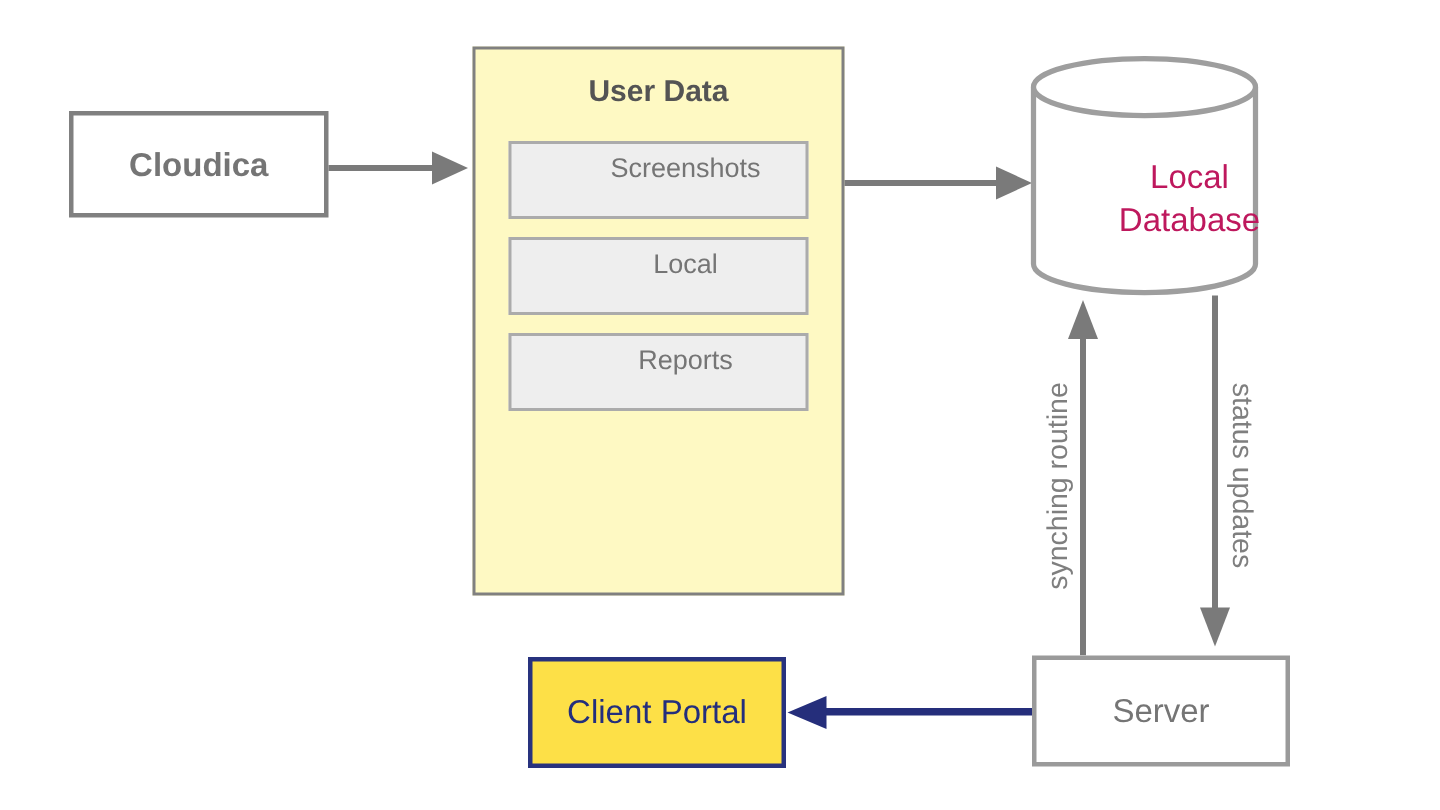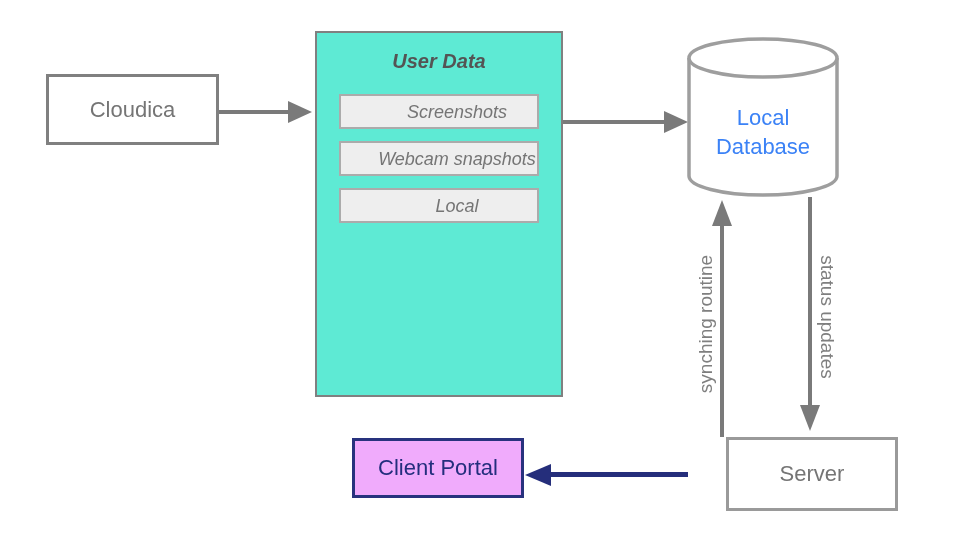--- a/index.html
+++ b/index.html
@@ -5,41 +5,41 @@
   html,body{margin:0;padding:0;background:#ffffff;}
   .canvas{
     position:relative;width:960px;height:540px;background:#ffffff;
     font-family:"Liberation Sans", sans-serif;overflow:hidden;
   }
   .box{
     position:absolute;box-sizing:border-box;background:#ffffff;
     display:flex;align-items:center;justify-content:center;
     color:#757575;font-size:22px;
   }
-  .cloudica{left:46px;top:74px;width:173px;height:71px;border:3px solid #808080;}
-  .server{left:688px;top:437px;width:172px;height:74px;border:3px solid #9a9a9a;margin-left:38px;}
-  .portal{left:352px;top:438px;width:172px;height:60px;border:3px solid #28327e;
-          background:#f0abfc;color:#232e7d;}
+  .cloudica{left:46px;top:74px;width:173px;height:71px;border:3px solid #808080;font-weight:bold;}
+  .server{left:688px;top:437px;width:172px;height:74px;border:3px solid #9a9a9a;}
+  .portal{left:352px;top:438px;width:172px;height:74px;border:3px solid #28327e;
+          background:#fde047;color:#232e7d;}
   .userdata{
     position:absolute;box-sizing:border-box;left:315px;top:31px;width:248px;height:366px;
-    border:2px solid #808080;background:#5eead4;font-style:italic;
+    border:2px solid #808080;background:#fef9c3;
   }
   .ud-title{
     margin:14px 0 19px;line-height:28px;text-align:center;
     font-size:20px;font-weight:bold;color:#545454;
   }
   .ud-item{
-    box-sizing:border-box;width:200px;height:35px;margin:0 auto 12px;
+    box-sizing:border-box;width:200px;height:52px;margin:0 auto 12px;
     background:#eeeeee;border:2px solid #ababab;
     font-size:18px;color:#757575;line-height:32px;text-align:center;padding-left:36px;
   }
   .db-svg{position:absolute;left:686px;top:37px;}
   .db-label{
-    position:absolute;left:686px;top:103px;width:154px;box-sizing:border-box;
-    padding:0 17px;text-align:center;font-size:22px;line-height:29px;color:#3b82f6;
+    position:absolute;left:716px;top:103px;width:154px;box-sizing:border-box;
+    padding:0 17px;text-align:center;font-size:22px;line-height:29px;color:#be185d;
   }
   .shaft-h{position:absolute;height:4px;background:#7a7a7a;}
   .shaft-v{position:absolute;width:4px;background:#7a7a7a;}
   .tri{position:absolute;width:0;height:0;}
   .tri-right{border-top:11px solid transparent;border-bottom:11px solid transparent;border-left:24px solid #7a7a7a;}
   .tri-up{border-left:10px solid transparent;border-right:10px solid transparent;border-bottom:26px solid #7a7a7a;}
   .tri-down{border-left:10px solid transparent;border-right:10px solid transparent;border-top:26px solid #7a7a7a;}
   .tri-left-navy{border-top:11px solid transparent;border-bottom:11px solid transparent;border-right:26px solid #252e7b;}
   .shaft-navy{position:absolute;height:5px;background:#252e7b;}
   .a1-shaft{left:219px;top:110px;width:70px;}
@@ -66,22 +66,22 @@
   <div class="box cloudica">
     <span>Cloudica</span>
   </div>
 
   <div class="shaft-h a1-shaft"></div>
   <div class="tri tri-right a1-head"></div>
 
   <div class="userdata">
     <div class="ud-title">User Data</div>
     <div class="ud-item">Screenshots</div>
-    <div class="ud-item">Webcam snapshots</div>
     <div class="ud-item">Local</div>
+    <div class="ud-item">Reports</div>
   </div>
 
   <div class="shaft-h a2-shaft"></div>
   <div class="tri tri-right a2-head"></div>
 
   <svg class="db-svg" width="154" height="162" viewBox="0 0 154 162">
     <path d="M3 21 V139 A74 19 0 0 0 151 139 V21" fill="#ffffff" stroke="#9e9e9e" stroke-width="3.5"></path>
     <ellipse cx="77" cy="21" rx="74" ry="19" fill="#ffffff" stroke="#9e9e9e" stroke-width="3.5"></ellipse>
   </svg>
   <div class="db-label">Local Database</div>

